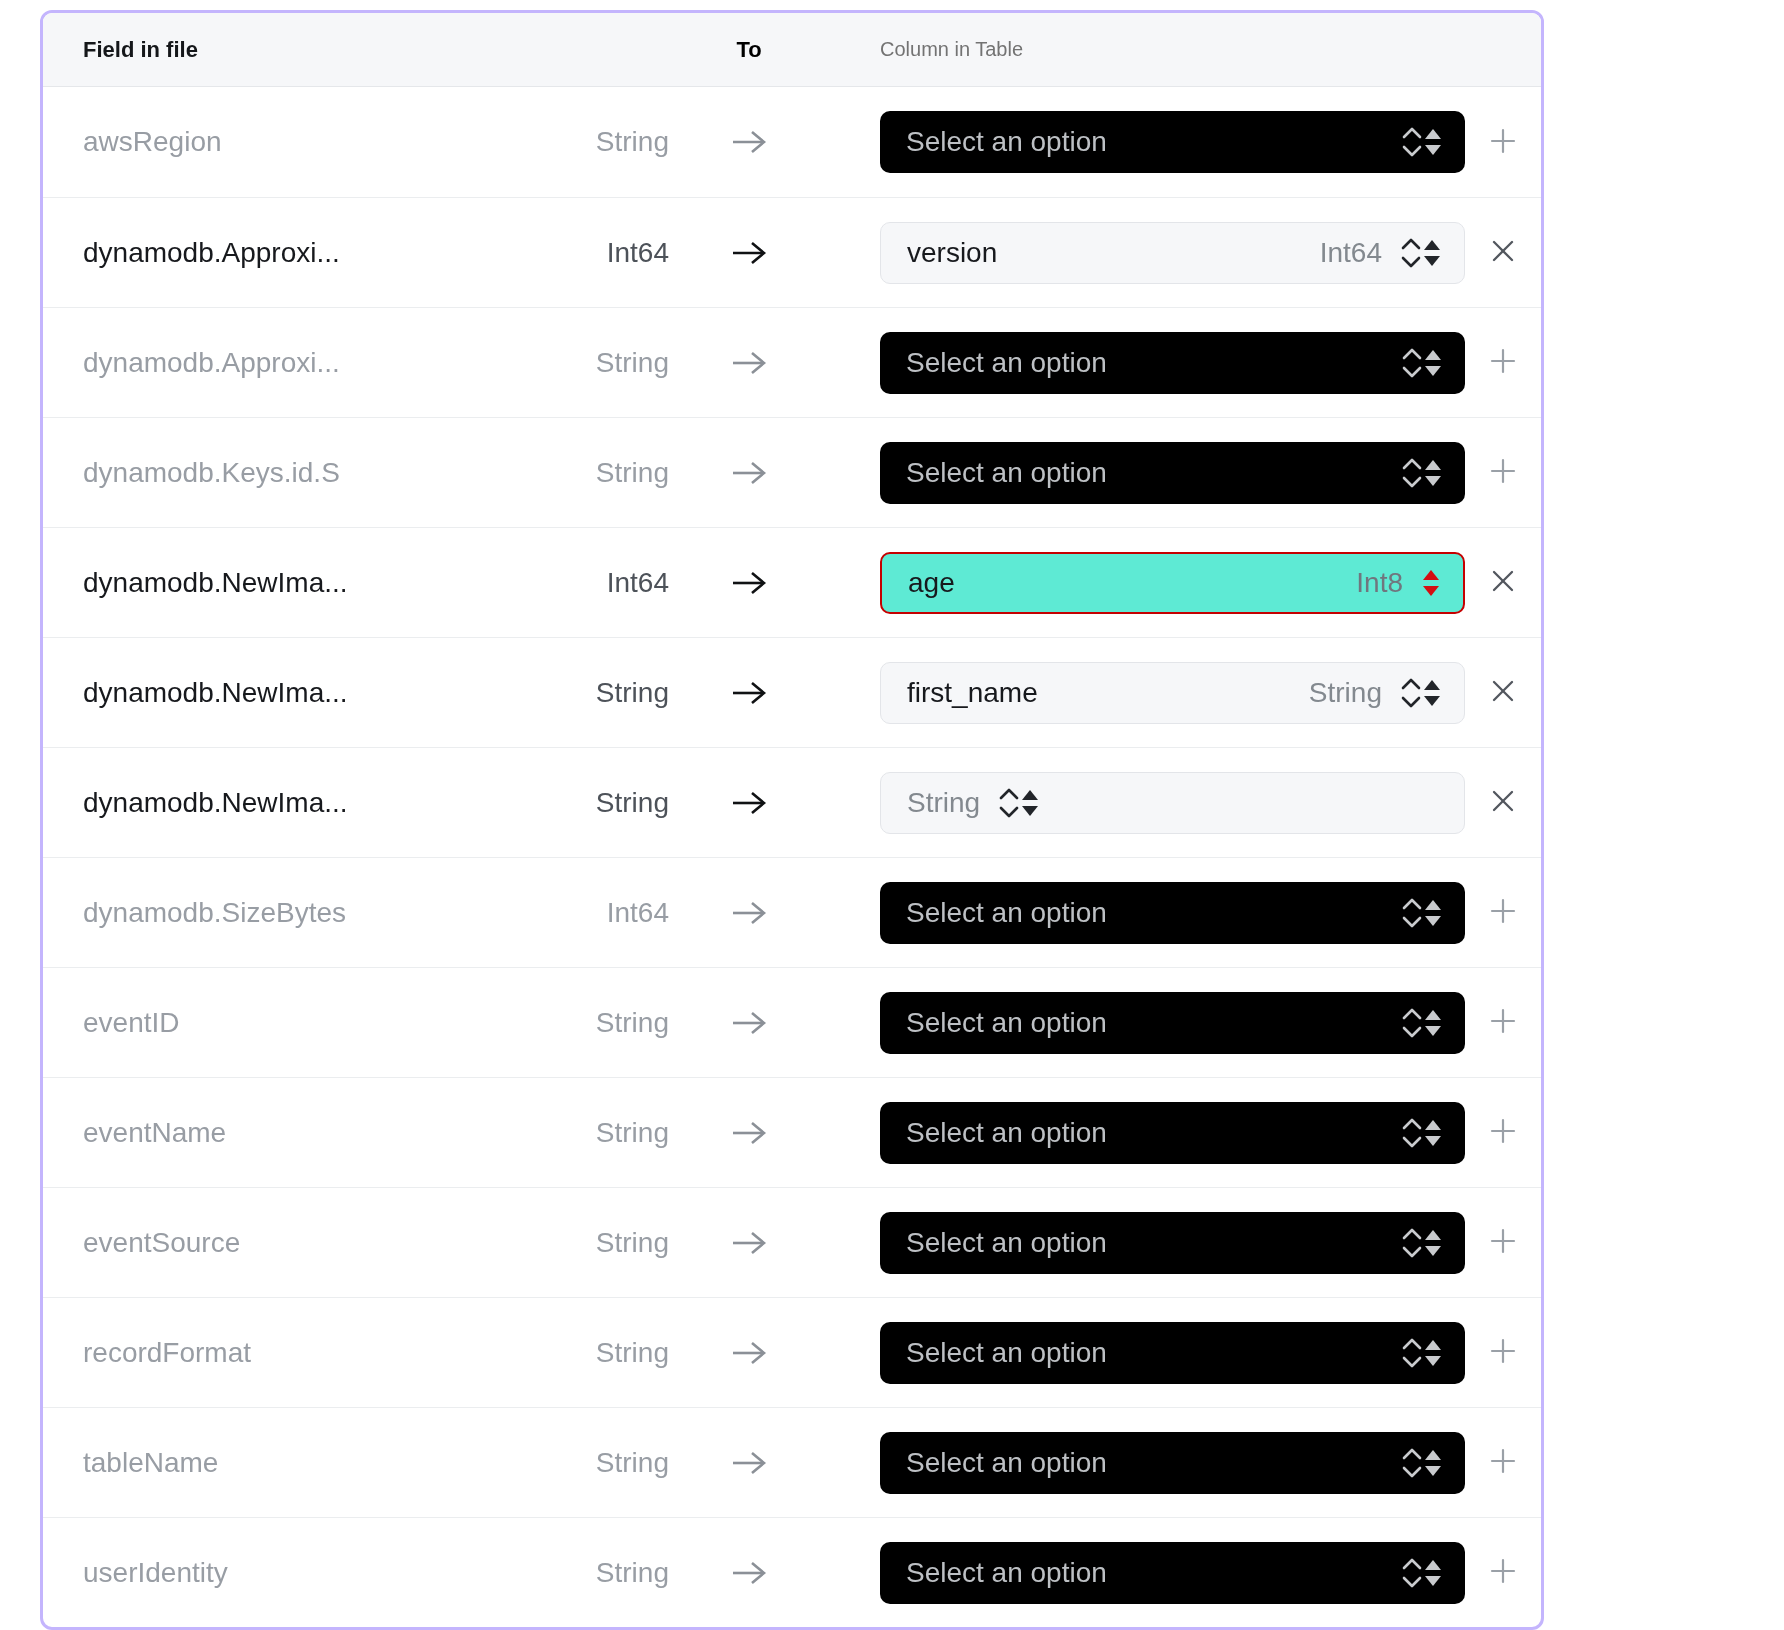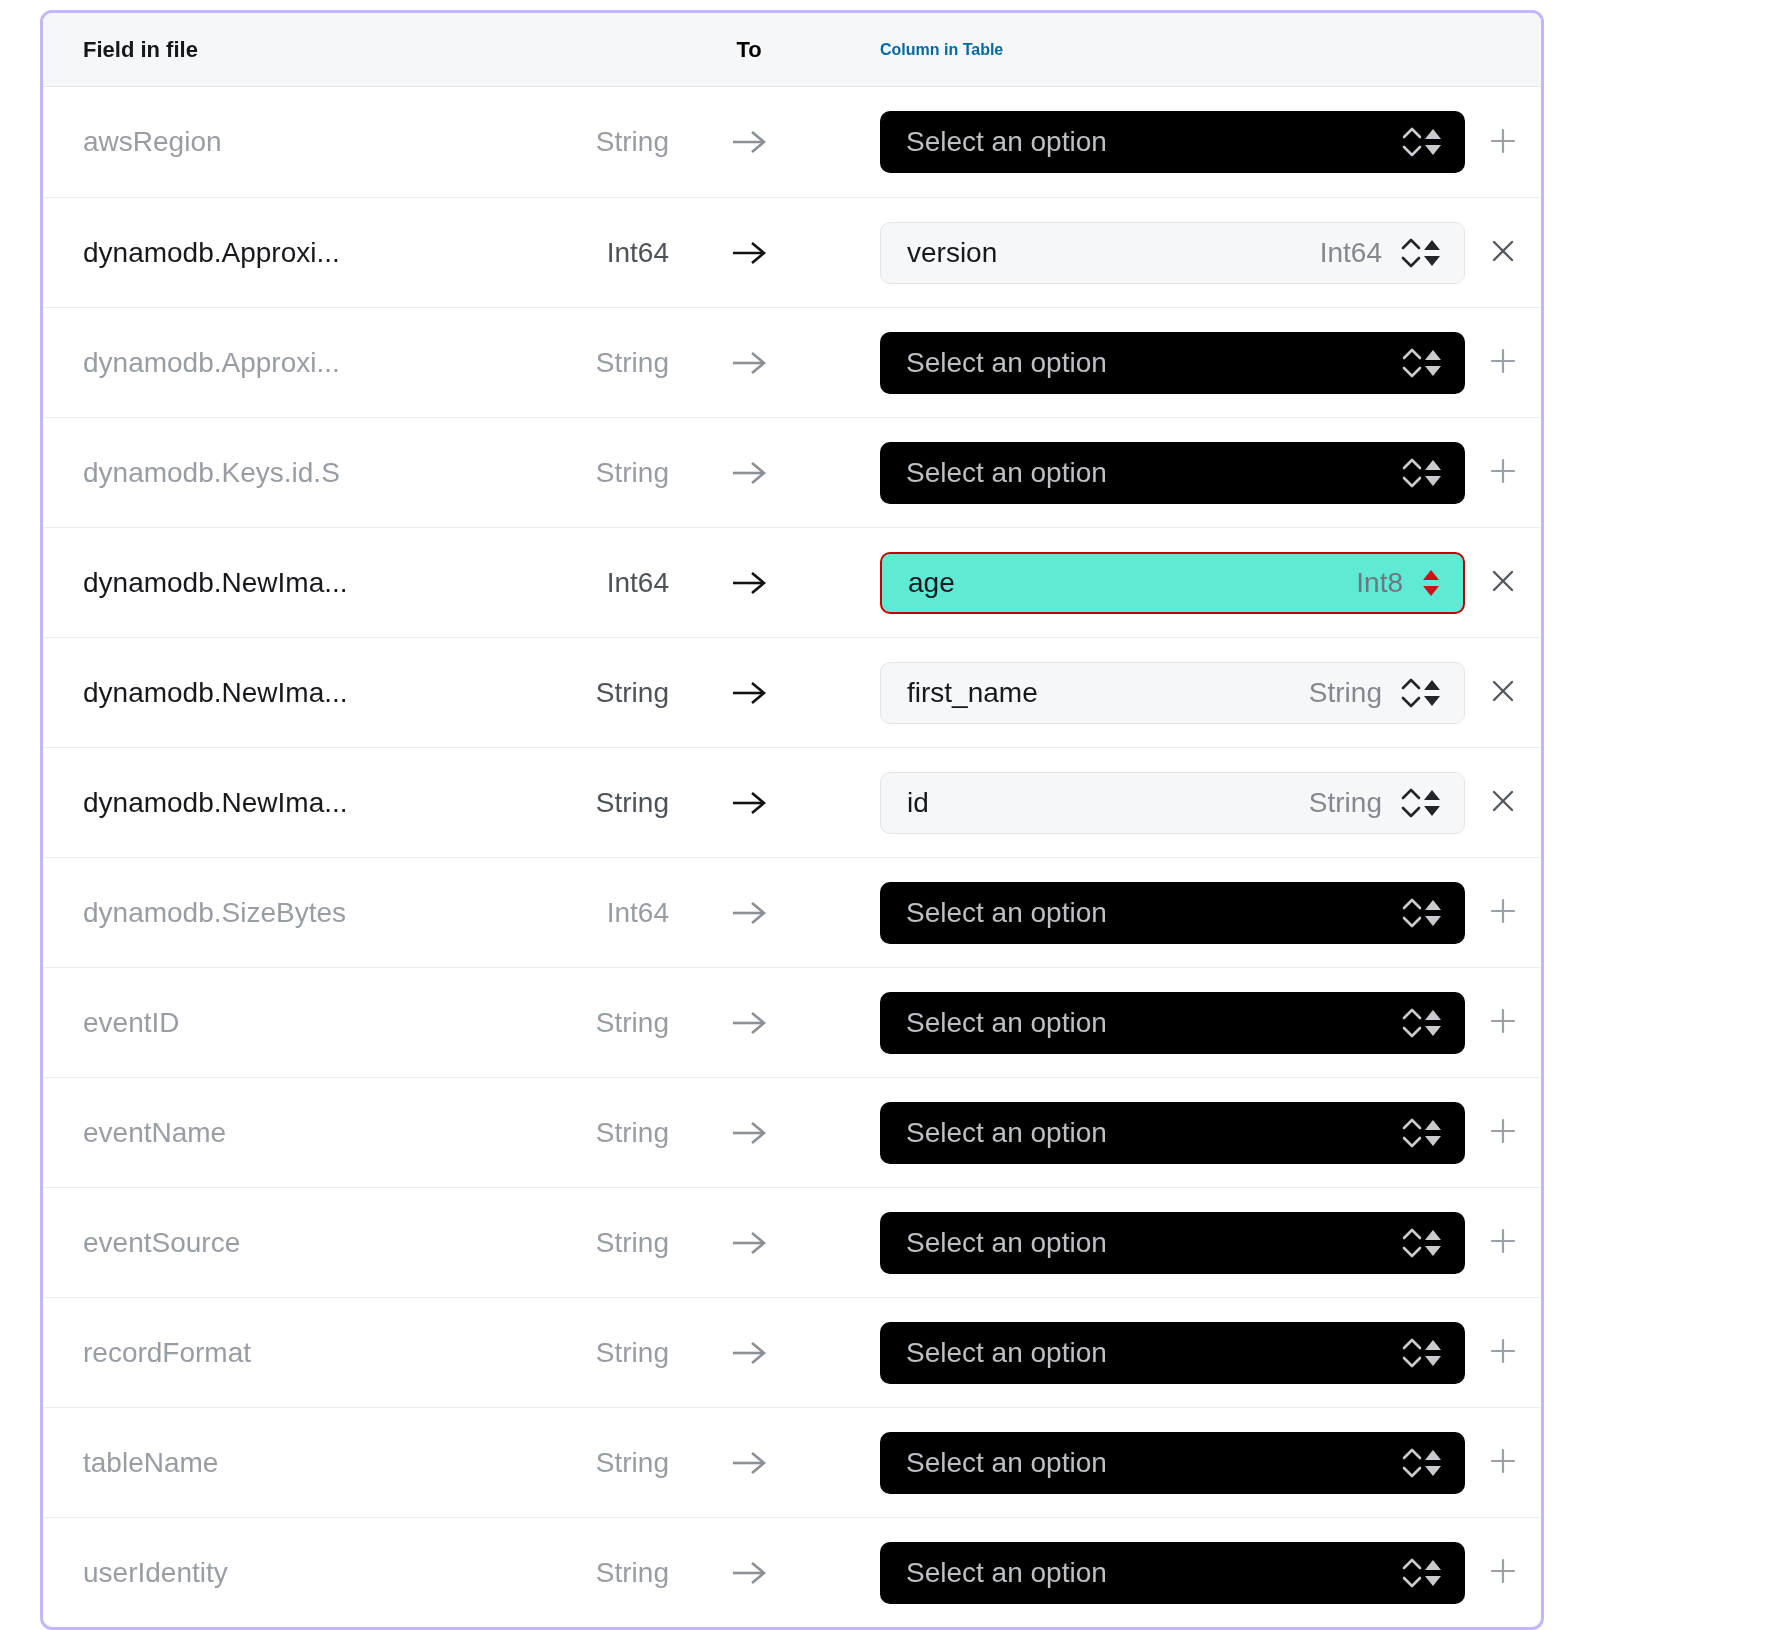--- a/index.html
+++ b/index.html
@@ -23,21 +23,21 @@
   .thead {
     height:74px;
     background:#f6f7f9;
     border-bottom:1px solid #e5e7ea;
     display:grid;
     grid-template-columns:40px 420px 166px 160px 51px 585px 1fr;
     align-items:center;
   }
   .thead .h-field { grid-column:2; font-size:22px; font-weight:700; color:#15171a; }
   .thead .h-to    { grid-column:4; font-size:22px; font-weight:700; color:#000000; text-align:center; }
-  .thead .h-col   { grid-column:6; font-size:16px; font-weight:700; color:#0369a1; }
+  .thead .h-col   { grid-column:6; font-size:20px; font-weight:400; color:#737373; }
   
   .row {
     height:110px;
     display:grid;
     grid-template-columns:40px 420px 166px 160px 51px 585px 1fr;
     align-items:center;
   }
   .row + .row { border-top:1px solid #ebedef; }
   .cell-field { grid-column:2; font-size:28px; color:#989da4; white-space:nowrap; overflow:hidden; }
   .cell-type  { grid-column:3; font-size:28px; color:#989da4; text-align:right; white-space:nowrap; }
@@ -327,21 +327,20 @@
     <div class="cell-field">dynamodb.NewIma...</div>
     <div class="cell-type">String</div>
     <div class="cell-arrow">
       <svg width="38" height="28" viewBox="0 0 38 28" fill="none" stroke="currentColor" stroke-width="2.6">
         <path d="M3 14 H33"></path>
         <path d="M22 4 L34 14 L22 24" stroke-linejoin="miter"></path>
       </svg>
     </div>
     <div class="cell-select">
       <div class="select">
-        <span class="val">id</span>
         <span class="dtype">String</span>
         <span class="chev">
           <svg class="chev-caret" width="22" height="34" viewBox="0 0 22 34" fill="none" stroke="currentColor" stroke-width="2.6" stroke-linecap="round" stroke-linejoin="round">
             <path d="M3 12 L11 4 L19 12"></path>
             <path d="M3 22 L11 30 L19 22"></path>
           </svg>
           <svg class="chev-tri" width="20" height="30" viewBox="0 0 20 30" fill="currentColor" stroke="none">
             <polygon points="10,2 18,12 2,12"></polygon>
             <polygon points="2,18 18,18 10,28"></polygon>
           </svg>

